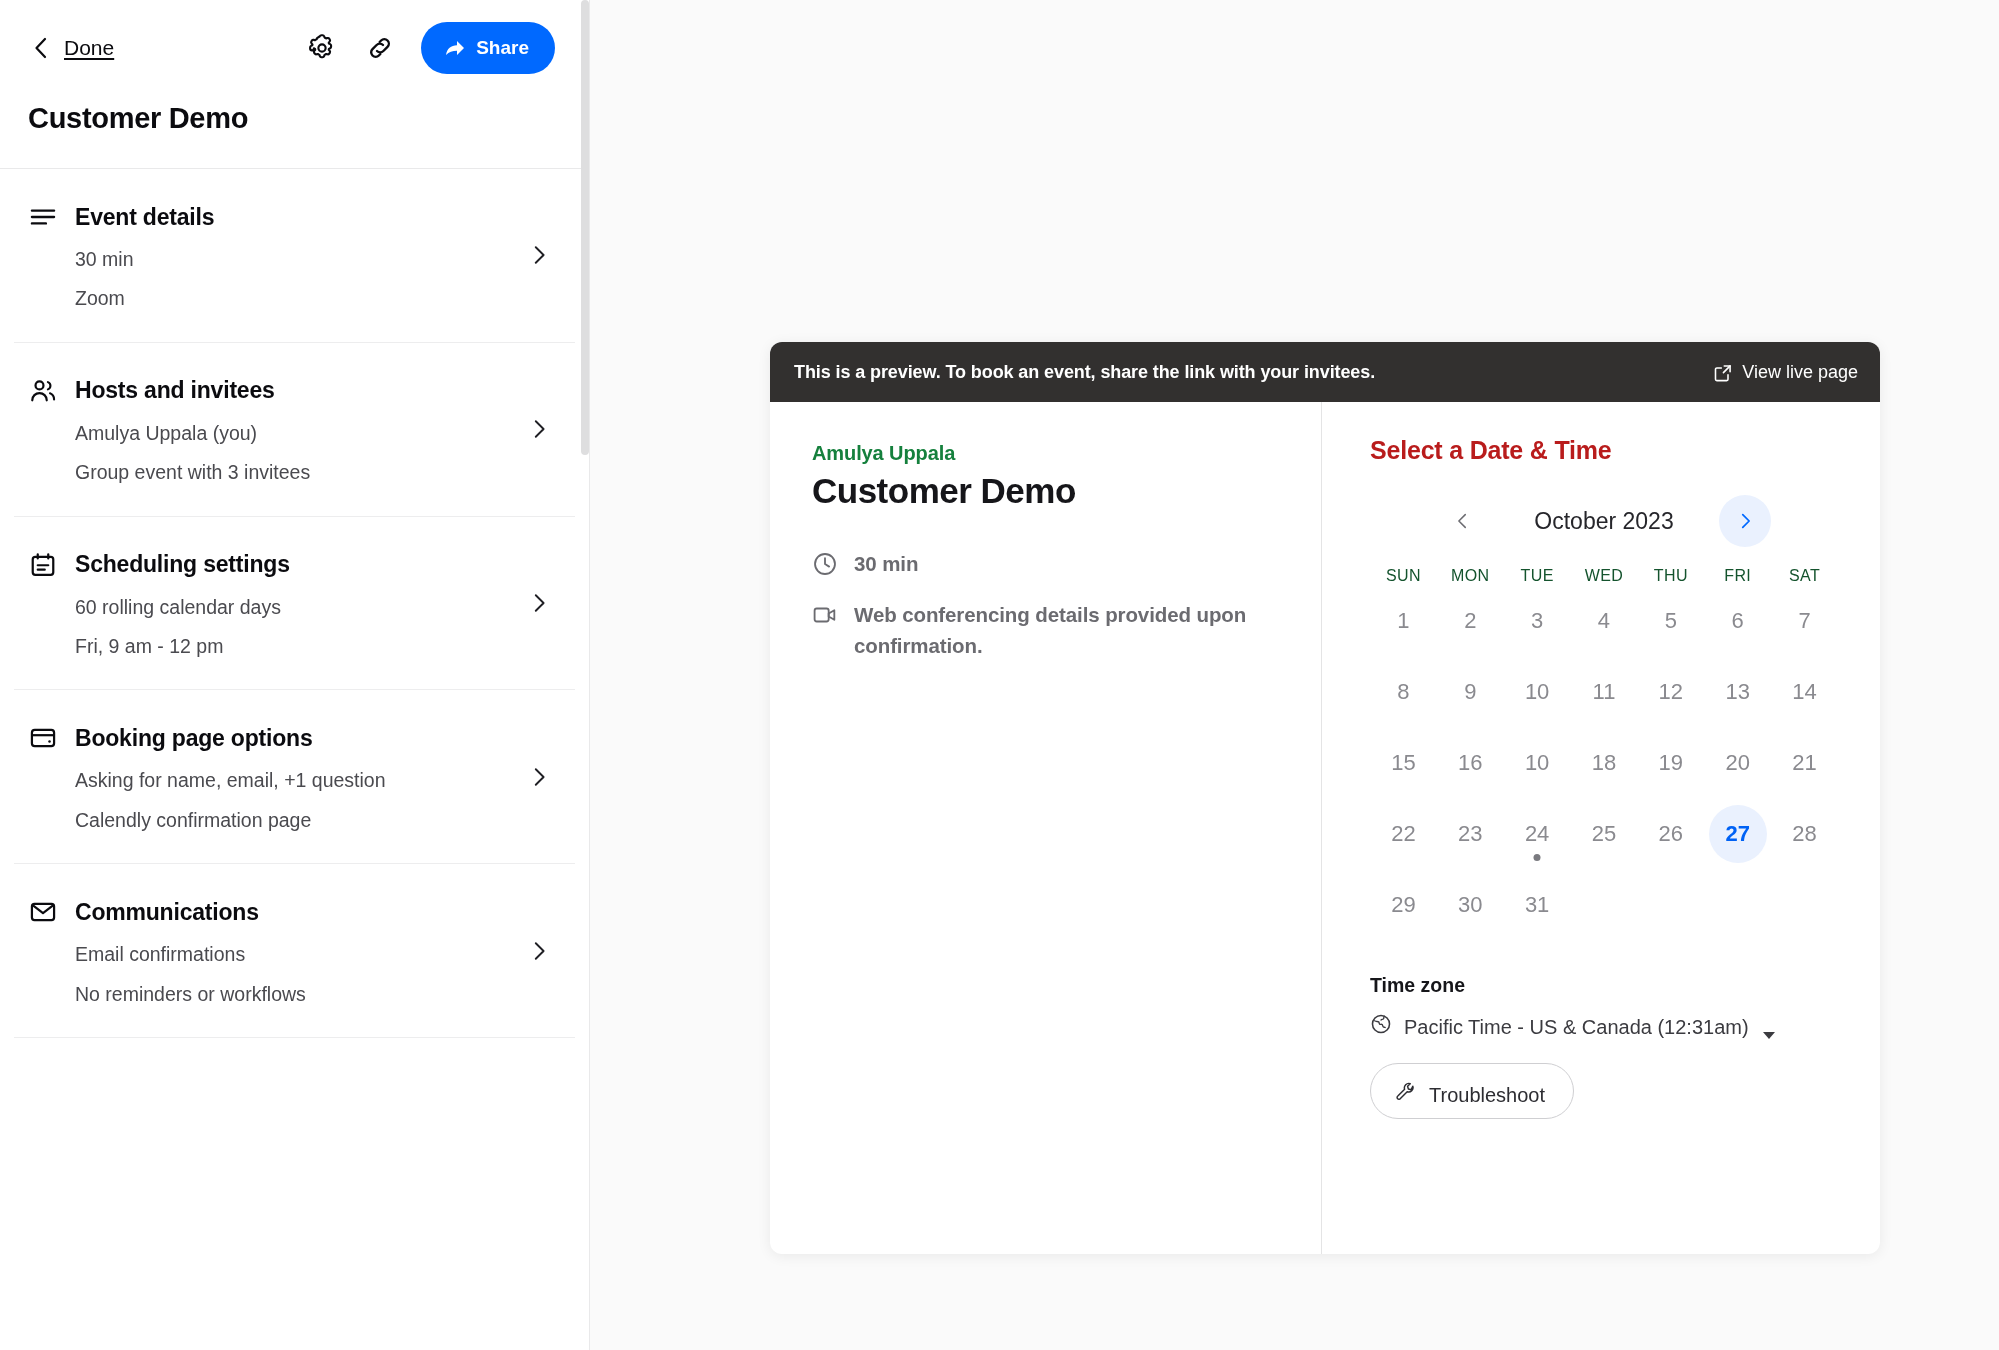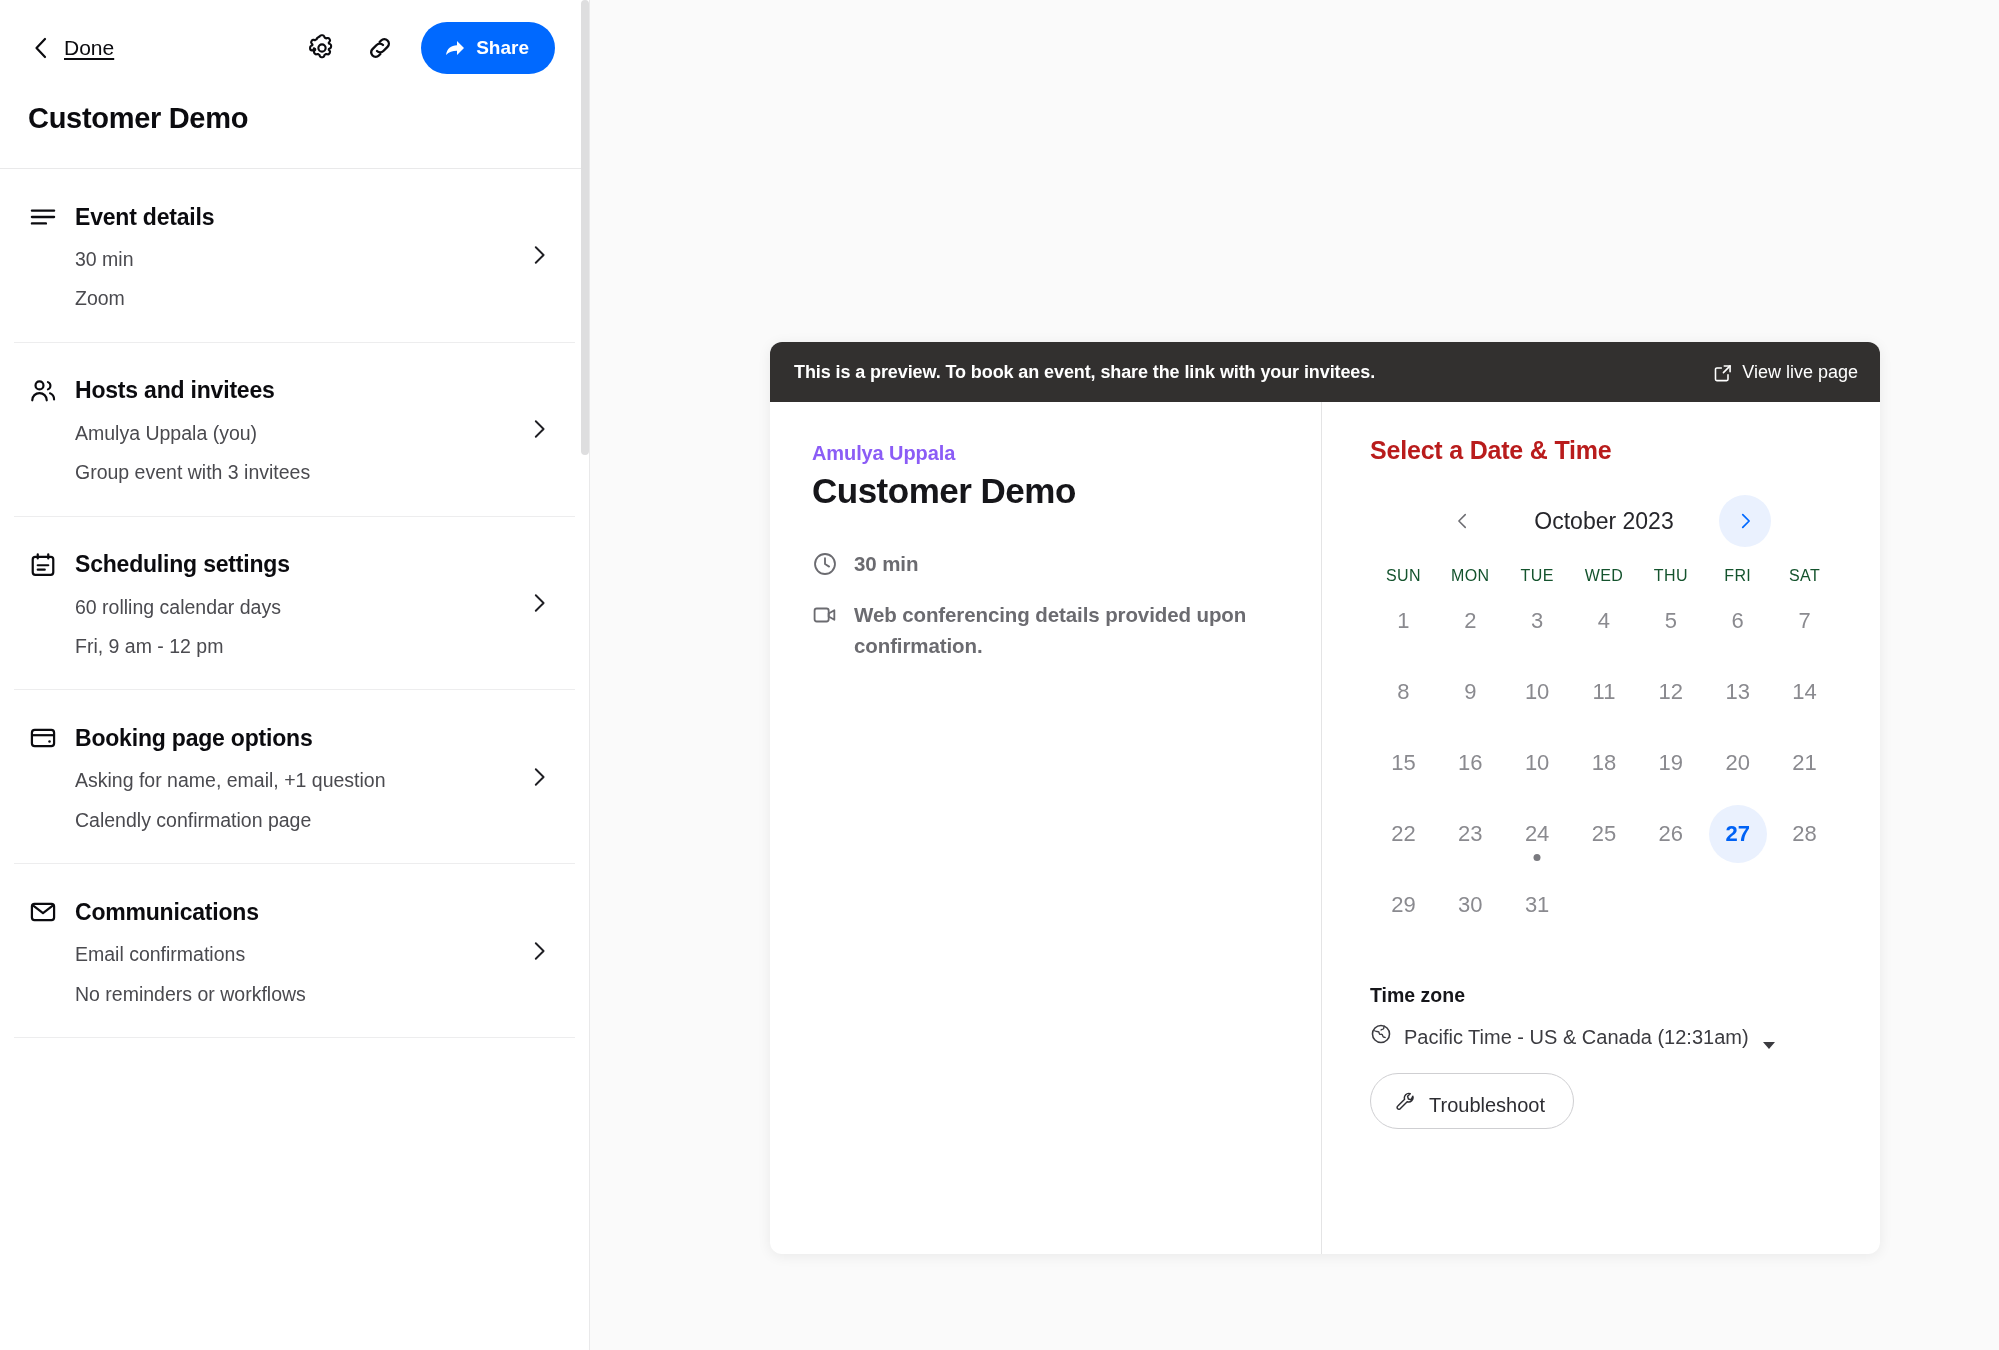--- a/index.html
+++ b/index.html
@@ -140,21 +140,21 @@
     display: flex; align-items: flex-end; gap: 9px;
     font-size: 18px; color: #ffffff; cursor: pointer;
   }
   .card-body { display: flex; flex: 1 1 auto; min-height: 0; }
 
   .evt-pane {
     width: 552px; flex: 0 0 552px;
     border-right: 1px solid #e4e4e5;
     padding: 40px 46px 0 42px;
   }
-  .evt-host { font-size: 20px; color: #8b5cf6; font-weight: bold; letter-spacing: -0.1px; }
+  .evt-host { font-size: 20px; color: #15803d; font-weight: bold; letter-spacing: -0.1px; }
   .evt-name {
     font-size: 35px; font-weight: bold; color: #16161a;
     margin-top: 6px; letter-spacing: -0.5px;
   }
   .evt-meta { margin-top: 38px; display: flex; flex-direction: column; gap: 20px; }
   .evt-row { display: flex; gap: 16px; align-items: flex-start; }
   .evt-row .ic { width: 26px; height: 26px; flex: 0 0 26px; margin-top: 2px; }
   .evt-row .tx {
     font-size: 20.5px; font-weight: bold; color: #6b6b70;
     line-height: 1.5; letter-spacing: -0.1px; max-width: 420px;
@@ -200,21 +200,21 @@
   .day-cell.selected .day-pill {
     background: #eaf1fe; color: #0062f5; font-weight: bold;
   }
   .dot {
     position: absolute; bottom: 8px; left: 50%;
     transform: translateX(-50%);
     width: 7px; height: 7px; border-radius: 50%;
     background: #7a7a7f;
   }
 
-  .tz-block { margin-top: 44px; }
+  .tz-block { margin-top: 34px; }
   .tz-title { font-size: 19.5px; font-weight: bold; color: #16161a; }
   .tz-row {
     display: flex; align-items: flex-end; gap: 12px;
     margin-top: 16px; cursor: pointer;
   }
   .tz-text { font-size: 20px; color: #3b3b40; }
   .caret { width: 0; height: 0; border-left: 6px solid transparent;
            border-right: 6px solid transparent; border-top: 7px solid #3b3b40;
            margin-left: 2px; }
   .ts-btn {

